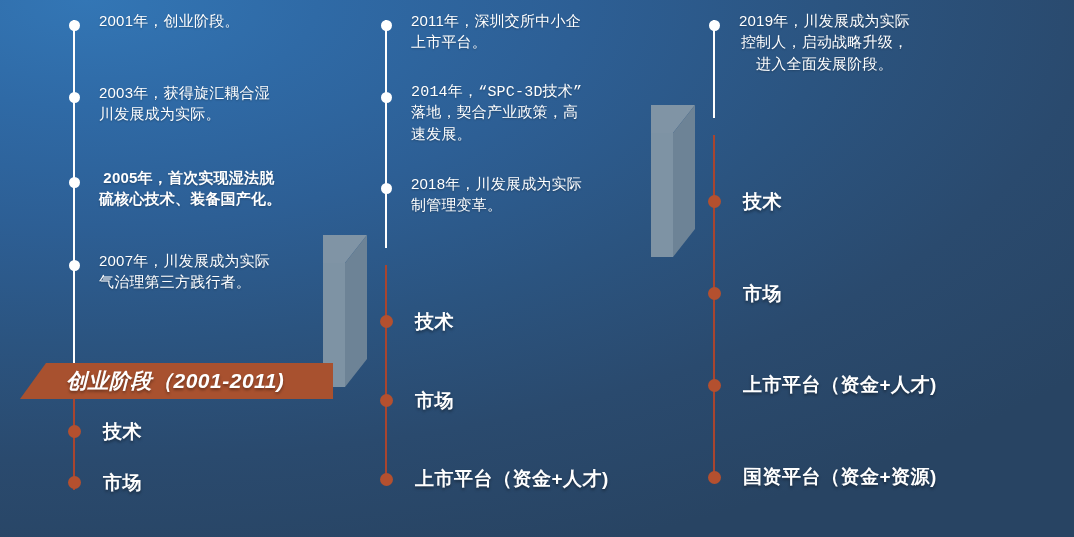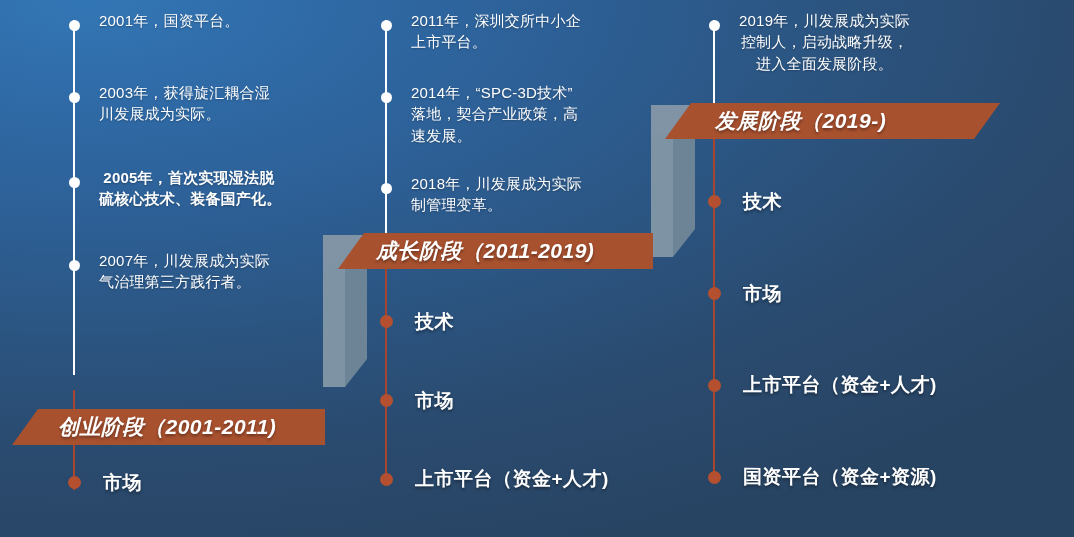--- a/index.html
+++ b/index.html
@@ -127,21 +127,21 @@
     </svg>
   </div>
 
   <div class="column" style="left:73px;">
 
     <div class="axis white" style="top:20px; height:355px;"></div>
     <div class="axis red" style="top:390px; height:100px;"></div>
 
     <div class="node" style="top:20px;">
       <span class="dot white" style="top:0;"></span>
-      <span class="event-text" style="top:-10px; white-space:pre;">2001年，国资平台。</span>
+      <span class="event-text" style="top:-10px; white-space:pre;">2001年，创业阶段。</span>
     </div>
     <div class="node" style="top:92px;">
       <span class="dot white" style="top:0;"></span>
       <span class="event-text" style="top:-10px; white-space:pre;">2003年，获得旋汇耦合湿
 川发展成为实际。</span>
     </div>
     <div class="node" style="top:177px;">
       <span class="dot white" style="top:0;"></span>
       <span class="event-text" style="top:-10px; white-space:pre;font-weight:bold;"> 2005年，首次实现湿法脱
 硫核心技术、装备国产化。</span>
@@ -155,38 +155,38 @@
     <div class="node" style="top:425px;">
       <span class="dot red" style="top:0;"></span>
       <span class="pillar-text" style="top:-3px;">技术</span>
     </div>
     <div class="node" style="top:476px;">
       <span class="dot red" style="top:0;"></span>
       <span class="pillar-text" style="top:-3px;">市场</span>
     </div>
   </div>
 
-  <div class="banner slant-left" style="left:12px; top:363px; width:313px; height:36px;margin-top:46px;">
+  <div class="banner slant-left" style="left:20px; top:363px; width:313px; height:36px;">
     <div class="shape"></div>
     <div class="label" style="padding-left:46px;">创业阶段（2001-2011)</div>
   </div>
 
   <div class="column" style="left:385px;">
 
     <div class="axis white" style="top:20px; height:228px;"></div>
     <div class="axis red" style="top:265px; height:215px;"></div>
 
     <div class="node" style="top:20px;">
       <span class="dot white" style="top:0;"></span>
       <span class="event-text" style="top:-10px; white-space:pre;">2011年，深圳交所中小企
 上市平台。</span>
     </div>
     <div class="node" style="top:92px;">
       <span class="dot white" style="top:0;"></span>
-      <span class="event-text" style="top:-10px; white-space:pre;">2014年，“SPC-3D技术”
+      <span class="event-text" style="top:-10px; white-space:pre;font-family:Liberation Mono, monospace;">2014年，“SPC-3D技术”
 落地，契合产业政策，高
 速发展。</span>
     </div>
     <div class="node" style="top:183px;">
       <span class="dot white" style="top:0;"></span>
       <span class="event-text" style="top:-10px; white-space:pre;">2018年，川发展成为实际
 制管理变革。</span>
     </div>
 
     <div class="node" style="top:315px;">
@@ -196,24 +196,20 @@
     <div class="node" style="top:394px;">
       <span class="dot red" style="top:0;"></span>
       <span class="pillar-text" style="top:-3px;">市场</span>
     </div>
     <div class="node" style="top:473px;">
       <span class="dot red" style="top:0;"></span>
       <span class="pillar-text" style="top:-4px;">上市平台（资金+人才)</span>
     </div>
   </div>
 
-  <div class="banner slant-left" style="left:338px; top:233px; width:315px; height:36px;">
-    <div class="shape"></div>
-    <div class="label" style="padding-left:38px;">成长阶段（2011-2019)</div>
-  </div>
 
   <div class="column" style="left:713px;">
 
     <div class="axis white" style="top:20px; height:98px;"></div>
     <div class="axis red" style="top:135px; height:345px;"></div>
 
     <div class="node" style="top:20px;">
       <span class="dot white" style="top:0;"></span>
       <span class="event-text" style="top:-10px; white-space:pre;text-align:center;">2019年，川发展成为实际
 控制人，启动战略升级，
@@ -231,18 +227,14 @@
     <div class="node" style="top:379px;">
       <span class="dot red" style="top:0;"></span>
       <span class="pillar-text" style="top:-4px;">上市平台（资金+人才)</span>
     </div>
     <div class="node" style="top:471px;">
       <span class="dot red" style="top:0;"></span>
       <span class="pillar-text" style="top:-4px;">国资平台（资金+资源)</span>
     </div>
   </div>
 
-  <div class="banner slant-both" style="left:665px; top:103px; width:335px; height:36px;">
-    <div class="shape"></div>
-    <div class="label" style="padding-left:50px;">发展阶段（2019-)</div>
-  </div>
 
 </div>
 
 </body></html>

